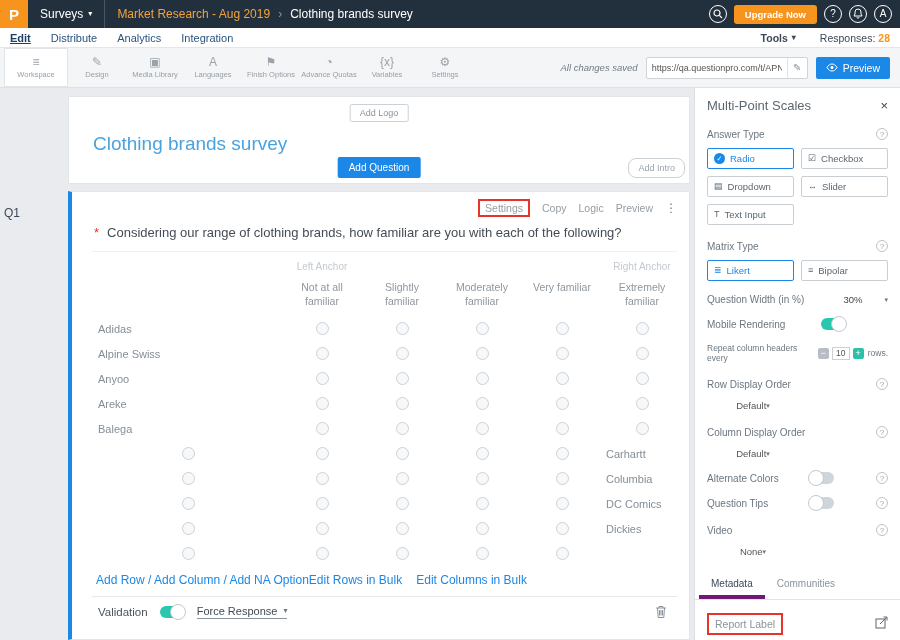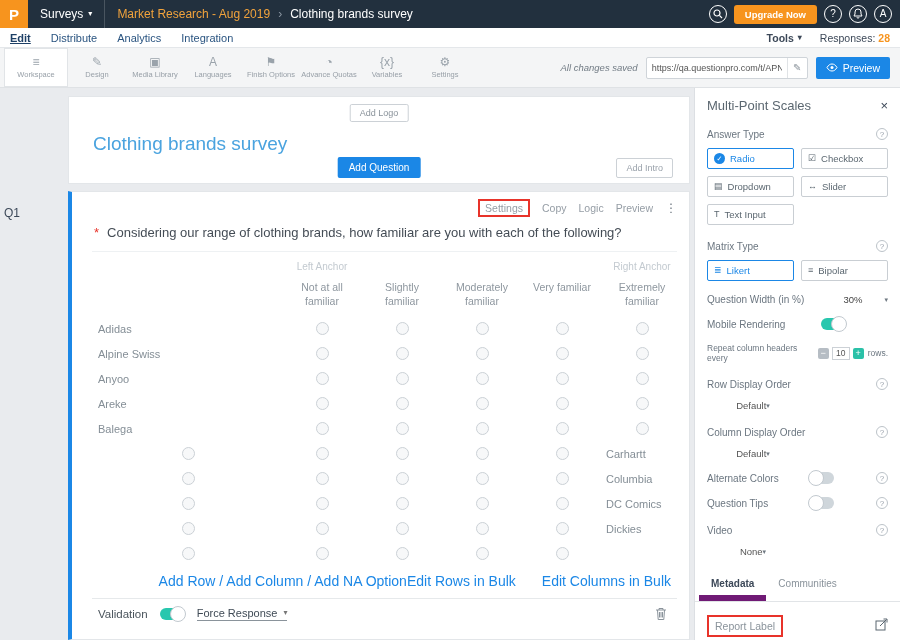--- a/index.html
+++ b/index.html
@@ -18,21 +18,21 @@
   .bc-page{color:#fff}
   .topbar-right{margin-left:auto;display:flex;align-items:flex-start;gap:7px;padding-right:8px}
   .circle-btn{width:18px;height:18px;border:1px solid #fff;border-radius:50%;display:flex;align-items:center;justify-content:center;font-size:10px;color:#fff}
   .upgrade{background:#f7941e;color:#fff;font-size:9.5px;padding:4px 11px;border-radius:3px;font-weight:bold}
 
   
   .navrow{height:20px;background:#fff;display:flex;align-items:center;font-size:11px;padding:0 10px;border-bottom:1px solid #e4e7ea}
   #nav-items{display:flex;gap:20px}
   .nav-item{color:#2a5480}
   .nav-item.active{color:#1d3f66;text-decoration:underline;font-weight:bold}
-  .navrow-right{margin-left:auto;display:flex;align-items:center;gap:18px;font-size:10.5px;color:#3c4858}
+  .navrow-right{margin-left:auto;display:flex;align-items:center;gap:24px;font-size:10.5px;color:#3c4858}
   .tools{display:flex;align-items:center;gap:4px;font-weight:bold}
   .responses b{color:#f7941e;font-weight:bold;margin-left:3px}
 
   
   .toolbar{height:40px;background:#f4f5f6;border-bottom:1px solid #dfe2e5;display:flex;align-items:stretch;padding:0 4px}
   #toolbar-items{display:flex;align-items:stretch}
   .tool-item{width:58px;display:flex;flex-direction:column;align-items:center;justify-content:center;gap:2px;color:#98a0a8;font-size:7.5px;text-align:center}
   .tool-item .ticon{font-size:12px;color:#9aa3ab;line-height:1}
   .tool-item.selected{background:#fff;border:1px solid #e1e4e7;width:64px}
   .toolbar-right{margin-left:auto;display:flex;align-items:center;gap:8px;padding-right:6px}
@@ -44,42 +44,42 @@
 
   
   .main{display:flex;height:552px}
   .content{flex:1;position:relative;overflow:hidden}
   .q1-label{position:absolute;left:4px;top:118px;font-size:12px;color:#3c4858}
 
   .survey-card{margin:8px 4px 0 68px;height:88px;background:#fff;border:1px solid #e3e6e9;position:relative}
   .add-logo{position:absolute;top:7px;left:50%;transform:translateX(-50%);border:1px solid #ccd1d6;background:#fff;color:#8a939b;font-size:9px;padding:3px 9px;border-radius:2px}
   .survey-title{position:absolute;left:24px;top:36px;font-size:19px;color:#4aa3df;font-weight:normal}
   .add-question{position:absolute;bottom:5px;left:50%;transform:translateX(-50%);background:#1b87e6;color:#fff;font-size:10px;padding:5px 11px;border-radius:2px;font-weight:normal}
-  .add-intro{position:absolute;bottom:5px;right:16px;border:1px solid #ccd1d6;background:#fff;color:#9aa2ab;font-size:9px;padding:4px 9px;border-radius:2px}
+  .add-intro{position:absolute;bottom:5px;right:4px;border:1px solid #ccd1d6;background:#fff;color:#9aa2ab;font-size:9px;padding:4px 9px;border-radius:8px}
 
   .question-card{margin:7px 4px 0 68px;height:449px;background:#fff;border:1px solid #e3e6e9;border-left:4px solid #1b87e6;padding:6px 12px 0 20px;overflow:hidden}
   #q-actions{display:flex;justify-content:flex-end;align-items:center;gap:12px;font-size:10.5px;color:#959da5;height:20px}
   .q-action.annotated{border:2px solid #e8332a;padding:1px 5px}
   .q-menu{font-size:12px;color:#6e7881}
   .q-text-row{display:flex;gap:8px;font-size:13px;color:#444c55;padding:7px 0 11px 2px;border-bottom:1px solid #eef1f3;align-items:flex-start}
   .req{color:#e8332a}
 
   .matrix{margin:2px 0 0 2px}
   #matrix-grid{display:grid;grid-template-columns:188px repeat(5,80px)}
   .m-cell{height:24px}
   .m-anchor{height:24px;display:flex;align-items:center;justify-content:center;font-size:10px;color:#c3cad0}
   .m-colhead{font-size:10.5px;color:#8e979f;text-align:center;padding:2px 8px 8px;line-height:1.35}
   .m-rowlabel{height:25px;display:flex;align-items:center;font-size:11px;color:#848e96;padding-left:4px}
   .m-radio-cell{height:25px;display:flex;align-items:center;justify-content:center}
   .radio{width:13px;height:13px;border:1px solid #cbd1d6;border-radius:50%;background:#f7f8f9;display:inline-block}
 
-  .q-footer{display:flex;justify-content:flex-end;align-items:center;padding:7px 6px 9px 4px;font-size:14px}
+  .q-footer{display:flex;justify-content:flex-start;align-items:center;padding:7px 6px 9px 4px;font-size:12px}
   .blue-link{color:#1b87e6}
   .link-sep{color:#1b87e6;white-space:pre}
-  #bulk-links{display:flex;gap:26px}
+  #bulk-links{display:flex;gap:14px}
 
   .validation-row{border-top:1px solid #e6e9eb;height:30px;display:flex;align-items:center;gap:12px;padding-left:6px;font-size:11.5px;color:#4a545c}
   .force-resp{display:flex;align-items:center;gap:6px;font-size:11px;color:#3f4a55;border-bottom:1px solid #8a939b;padding-bottom:1px}
   .force-resp .caret{color:#777}
   .trash{margin-left:auto;margin-right:10px;display:flex;align-items:center}
 
   
   .toggle{width:25px;height:12px;border-radius:7px;background:#cfd6db;position:relative;display:inline-block;flex:none}
   .toggle::after{content:"";position:absolute;width:14px;height:14px;border-radius:50%;background:#fff;border:1px solid #c2c9cf;top:-2px;left:-1px}
   .toggle.on{background:#28c7ae}
@@ -108,21 +108,21 @@
   .stepper{display:flex;align-items:center;gap:3px;margin-left:auto}
   .step-btn{width:11px;height:11px;display:flex;align-items:center;justify-content:center;color:#fff;font-size:9px;border-radius:2px;line-height:1}
   .step-minus{background:#b6bdc4}
   .step-plus{background:#2bc1a8}
   .step-val{width:18px;height:13px;border:1px solid #ccd1d6;font-size:8.5px;color:#555;display:flex;align-items:center;justify-content:center;background:#fff}
   .small-label{font-size:8.5px;color:#6b7680}
   .select-row{display:flex;align-items:center;justify-content:center;width:92px;margin-top:10px;font-size:9.5px;color:#555}
   .select-row .caret{font-size:7px;color:#6e7881}
   .sb-tabs{display:flex;margin:16px -12px 0;border-bottom:1px solid #e1e4e7;padding:0 4px}
   .sb-tab{font-size:10px;color:#8a939b;padding:5px 12px 6px}
-  .sb-tab.active{color:#3c4858;border-bottom:6px solid #701a75;font-weight:bold}
+  .sb-tab.active{color:#3c4858;border-bottom:4px solid #701a75;font-weight:normal}
   .report-row{display:flex;align-items:center;justify-content:space-between;margin-top:13px}
   .report-annot{border:2px solid #e8332a;padding:3px 6px;font-size:10.5px;color:#8a939b}
 </style>
 </head>
 <body>
 
 <header class="topbar">
   <div class="logo">P</div>
   <div class="surveys-menu">
     <span>Surveys</span>

